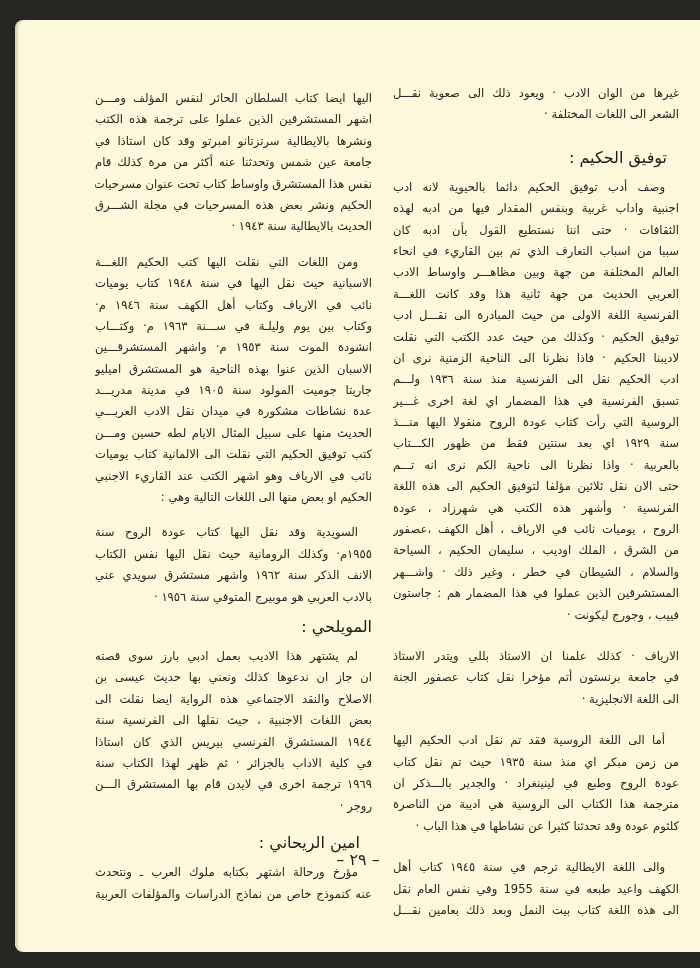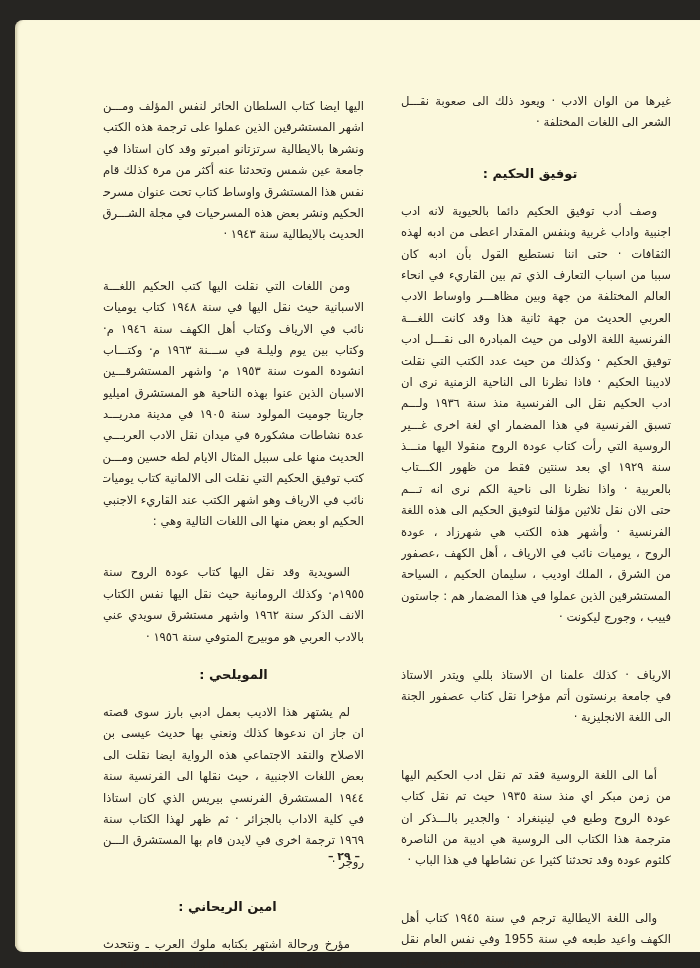--- a/index.html
+++ b/index.html
@@ -55,83 +55,83 @@
       font-size: 11.6px;
       white-space: nowrap;
       text-align: justify;
       text-align-last: justify;
       overflow: hidden;
     }
     .line.last {
       text-align-last: right;
     }
     .para {
-      margin: 8px;
+      margin: 0;
     }
     .para .line:first-child.indent {
       padding-right: 14px;
     }
     .gap-sm { height: 7px; }
     .gap-md { height: 14px; }
     .gap-lg { height: 20px; }
     .heading {
       display: block;
-      font-weight: bold;
-      font-size: 13px;
+      font-weight: normal;
+      font-size: 16px;
       height: 24px;
       line-height: 24px;
       padding-right: 12px;
       color: #1e1a15;
-      text-align: center;
     }
     .page-number {
       position: absolute;
       left: 328px;
       top: 850px;
       width: 60px;
-      text-align: left;
-      font-size: 11px;
-      font-weight: bold;
+      text-align: center;
+      font-size: 16px;
+      font-weight: normal;
       color: #2a2520;
       direction: rtl;
     }
   </style>
 </head>
 <body>
 
 <div class="page"></div>
 <div class="page-edge"></div>
 
 <div class="column col-right">
   <div class="para">
     <span class="line">غيرها من الوان الادب · ويعود ذلك الى صعوبة نقـــل</span>
     <span class="line last">الشعر الى اللغات المختلفة ·</span>
   </div>
   <div class="gap-lg"></div>
   <span class="heading">توفيق الحكيم :</span>
   <div class="gap-sm"></div>
   <div class="para">
     <span class="line indent">وصف أدب توفيق الحكيم دائما بالحيوية لانه ادب</span>
-    <span class="line">اجنبية واداب غربية وبنفس المقدار اعطى من ادبه لهذه</span>
+    <span class="line">اجنبية واداب غربية وبنفس المقدار فيها من ادبه لهذه</span>
     <span class="line">الثقافات · حتى اننا نستطيع القول بأن ادبه كان</span>
     <span class="line">سببا من اسباب التعارف الذي تم بين القاريء في انحاء</span>
     <span class="line">العالم المختلفة من جهة وبين مظاهـــر واوساط الادب</span>
     <span class="line">العربي الحديث من جهة ثانية هذا وقد كانت اللغـــة</span>
     <span class="line">الفرنسية اللغة الاولى من حيث المبادرة الى نقـــل ادب</span>
     <span class="line">توفيق الحكيم · وكذلك من حيث عدد الكتب التي نقلت</span>
     <span class="line">لاديبنا الحكيم · فاذا نظرنا الى الناحية الزمنية نرى ان</span>
     <span class="line">ادب الحكيم نقل الى الفرنسية منذ سنة ١٩٣٦ ولـــم</span>
     <span class="line">تسبق الفرنسية في هذا المضمار اي لغة اخرى غـــير</span>
     <span class="line">الروسية التي رأت كتاب عودة الروح منقولا اليها منـــذ</span>
     <span class="line">سنة ١٩٢٩ اي بعد سنتين فقط من ظهور الكـــتاب</span>
     <span class="line">بالعربية · واذا نظرنا الى ناحية الكم نرى انه تـــم</span>
     <span class="line">حتى الان نقل ثلاثين مؤلفا لتوفيق الحكيم الى هذه اللغة</span>
     <span class="line">الفرنسية · وأشهر هذه الكتب هي شهرزاد ، عودة</span>
     <span class="line">الروح ، يوميات نائب في الارياف ، أهل الكهف ،عصفور</span>
     <span class="line">من الشرق ، الملك اوديب ، سليمان الحكيم ، السياحة</span>
+    <span class="line">والسلام ، الشيطان في خطر ، وغير ذلك · واشـــهر</span>
     <span class="line">المستشرقين الذين عملوا في هذا المضمار هم : جاستون</span>
     <span class="line last">فييب ، وجورج ليكونت ·</span>
   </div>
   <div class="gap-lg"></div>
   <div class="para">
     <span class="line">الارياف · كذلك علمنا ان الاستاذ بللي ويتدر الاستاذ</span>
     <span class="line">في جامعة برنستون أتم مؤخرا نقل كتاب عصفور الجنة</span>
     <span class="line last">الى اللغة الانجليزية ·</span>
   </div>
   <div class="gap-lg"></div>

